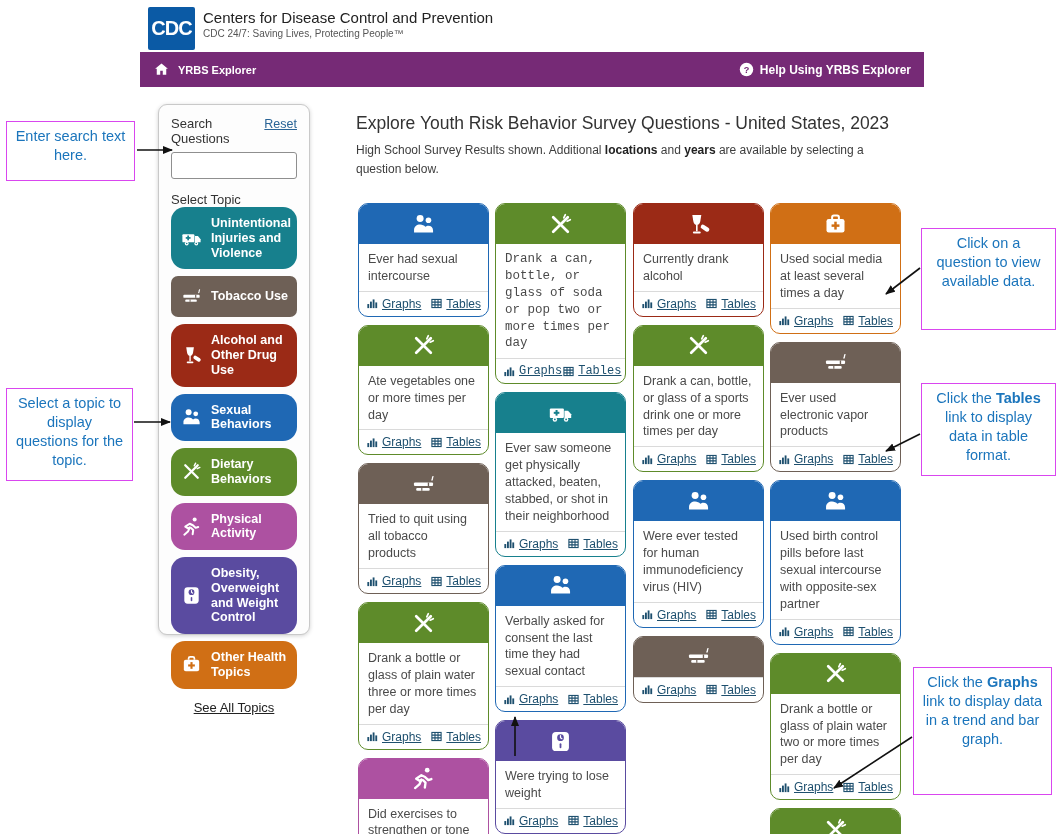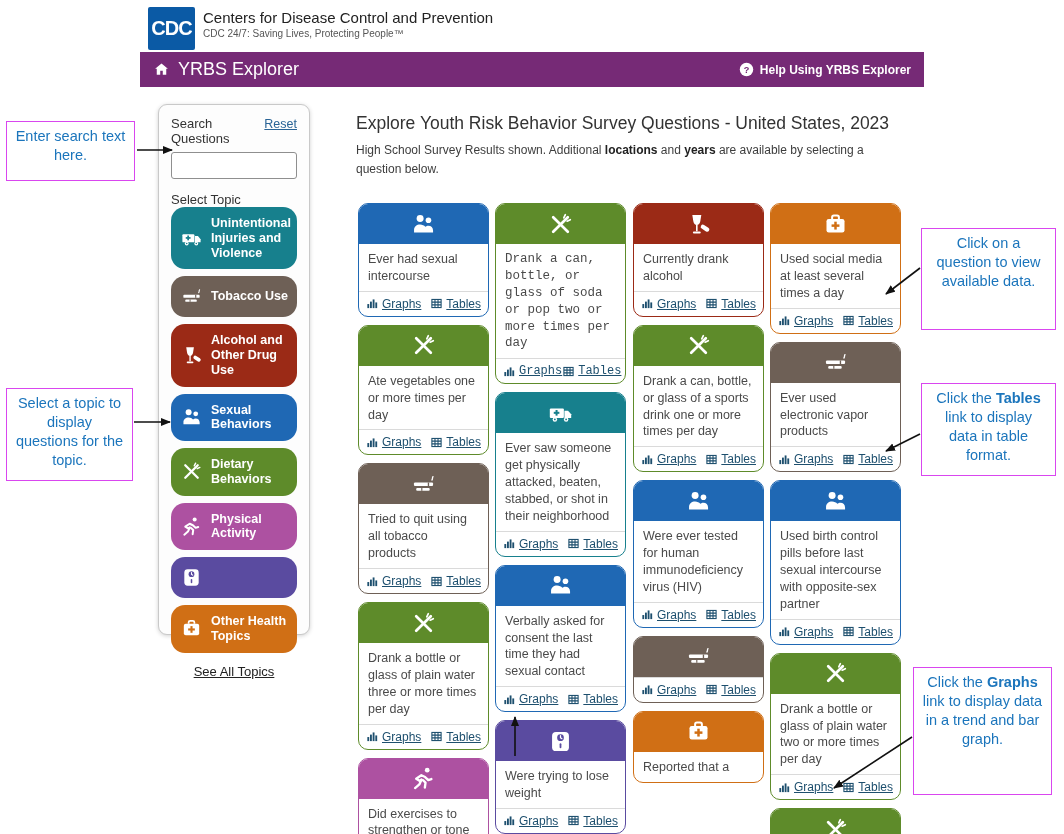--- a/index.html
+++ b/index.html
@@ -10,21 +10,21 @@
   
   .cdc-logo{left:148px;top:7px;width:47px;height:43px;background:#0b5aa5;color:#fff;
             display:flex;align-items:center;justify-content:center;font-weight:bold;
             font-size:20px;letter-spacing:-1px;border-radius:2px;}
   .org-name{left:203px;top:9px;font-size:15px;color:#222;font-weight:400;}
   .tagline{left:203px;top:28px;font-size:10px;color:#555;}
 
   
   .navbar{left:140px;top:52px;width:784px;height:35px;display:flex;align-items:center;
           justify-content:space-between;padding:0 13px;box-sizing:border-box;}
-  .nav-title{color:#fff;font-size:18px;font-weight:400;display:flex;align-items:center;gap:8px;cursor:pointer;}
+  .nav-title{color:#fff;font-size:11px;font-weight:700;display:flex;align-items:center;gap:8px;cursor:pointer;}
   .nav-help{color:#fff;font-size:12px;font-weight:700;display:flex;align-items:center;gap:5px;cursor:pointer;}
   .nic{width:17px;height:17px;fill:#fff;}
 
   
   .sidebar{left:158px;top:104px;width:152px;height:531px;background:#fdfdfd;border:1px solid #c9c9c9;
            border-radius:9px;box-shadow:0 1px 4px rgba(0,0,0,.18);padding:11px 12px 8px;box-sizing:border-box;}
   .search-row{display:flex;justify-content:space-between;align-items:baseline;}
   .side-label{font-size:13px;color:#333;}
   .reset-link{font-size:12.5px;color:#2a6496;text-decoration:underline;cursor:pointer;}
   .search-input{margin-top:6px;width:100%;height:27px;border:1px solid #8f8f8f;border-radius:3px;
@@ -172,21 +172,21 @@
     </div>
     <input class="search-input" type="text" value="" style="">
     <div class="select-topic">Select Topic</div>
     <div class="topics">
       <div class="topic-btn" style="background: rgb(23, 128, 141);">
         <svg class="tic" style="color: rgb(23, 128, 141);">
             <use href="#ambulance-icon"></use>
           </svg>
         <span>Unintentional Injuries and Violence</span>
       </div>
-      <div class="topic-btn" style="background: rgb(110, 96, 86);">
+      <div class="topic-btn" style="background: rgb(110, 96, 86); border-radius: 7px;">
         <svg class="tic" style="color: rgb(110, 96, 86);">
             <use href="#cigarette-icon"></use>
           </svg>
         <span>Tobacco Use</span>
       </div>
       <div class="topic-btn" style="background: rgb(155, 42, 22);">
         <svg class="tic" style="color: rgb(155, 42, 22);">
             <use href="#alcohol-icon"></use>
           </svg>
         <span>Alcohol and Other Drug Use</span>
@@ -206,20 +206,21 @@
       <div class="topic-btn" style="background: rgb(173, 81, 161);">
         <svg class="tic" style="color: rgb(173, 81, 161);">
             <use href="#runner-icon"></use>
           </svg>
         <span>Physical Activity</span>
       </div>
       <div class="topic-btn" style="background: rgb(90, 75, 160);">
         <svg class="tic" style="color: rgb(90, 75, 160);">
             <use href="#scale-icon"></use>
           </svg>
+        <span>Obesity, Overweight and Weight Control</span>
       </div>
       <div class="topic-btn" style="background: rgb(208, 111, 21);">
         <svg class="tic" style="color: rgb(208, 111, 21);">
             <use href="#firstaid-icon"></use>
           </svg>
         <span>Other Health Topics</span>
       </div>
     </div>
     <div class="see-all"><span>See All Topics</span></div>
   </div>
@@ -502,28 +503,20 @@
             </svg>
             <span>Graphs</span>
           </a>
         <a class="card-link">
             <svg class="lic">
               <use href="#table-icon"></use>
             </svg>
             <span>Tables</span>
           </a>
       </div>
-    </div>
-    <div class="card" style="border-color: rgb(208, 111, 21);">
-      <div class="card-head" style="background: rgb(208, 111, 21);">
-        <svg class="cic" style="color: rgb(208, 111, 21);">
-            <use href="#firstaid-icon"></use>
-          </svg>
-        </div>
-      <div class="card-body">Reported that a</div>
     </div>
   </div>
 
   <div class="abs qcol" style="left:770px">
     <div class="card" style="border-color: rgb(208, 111, 21);">
       <div class="card-head" style="background: rgb(208, 111, 21);">
         <svg class="cic" style="color: rgb(208, 111, 21);">
             <use href="#firstaid-icon"></use>
           </svg>
         </div>

